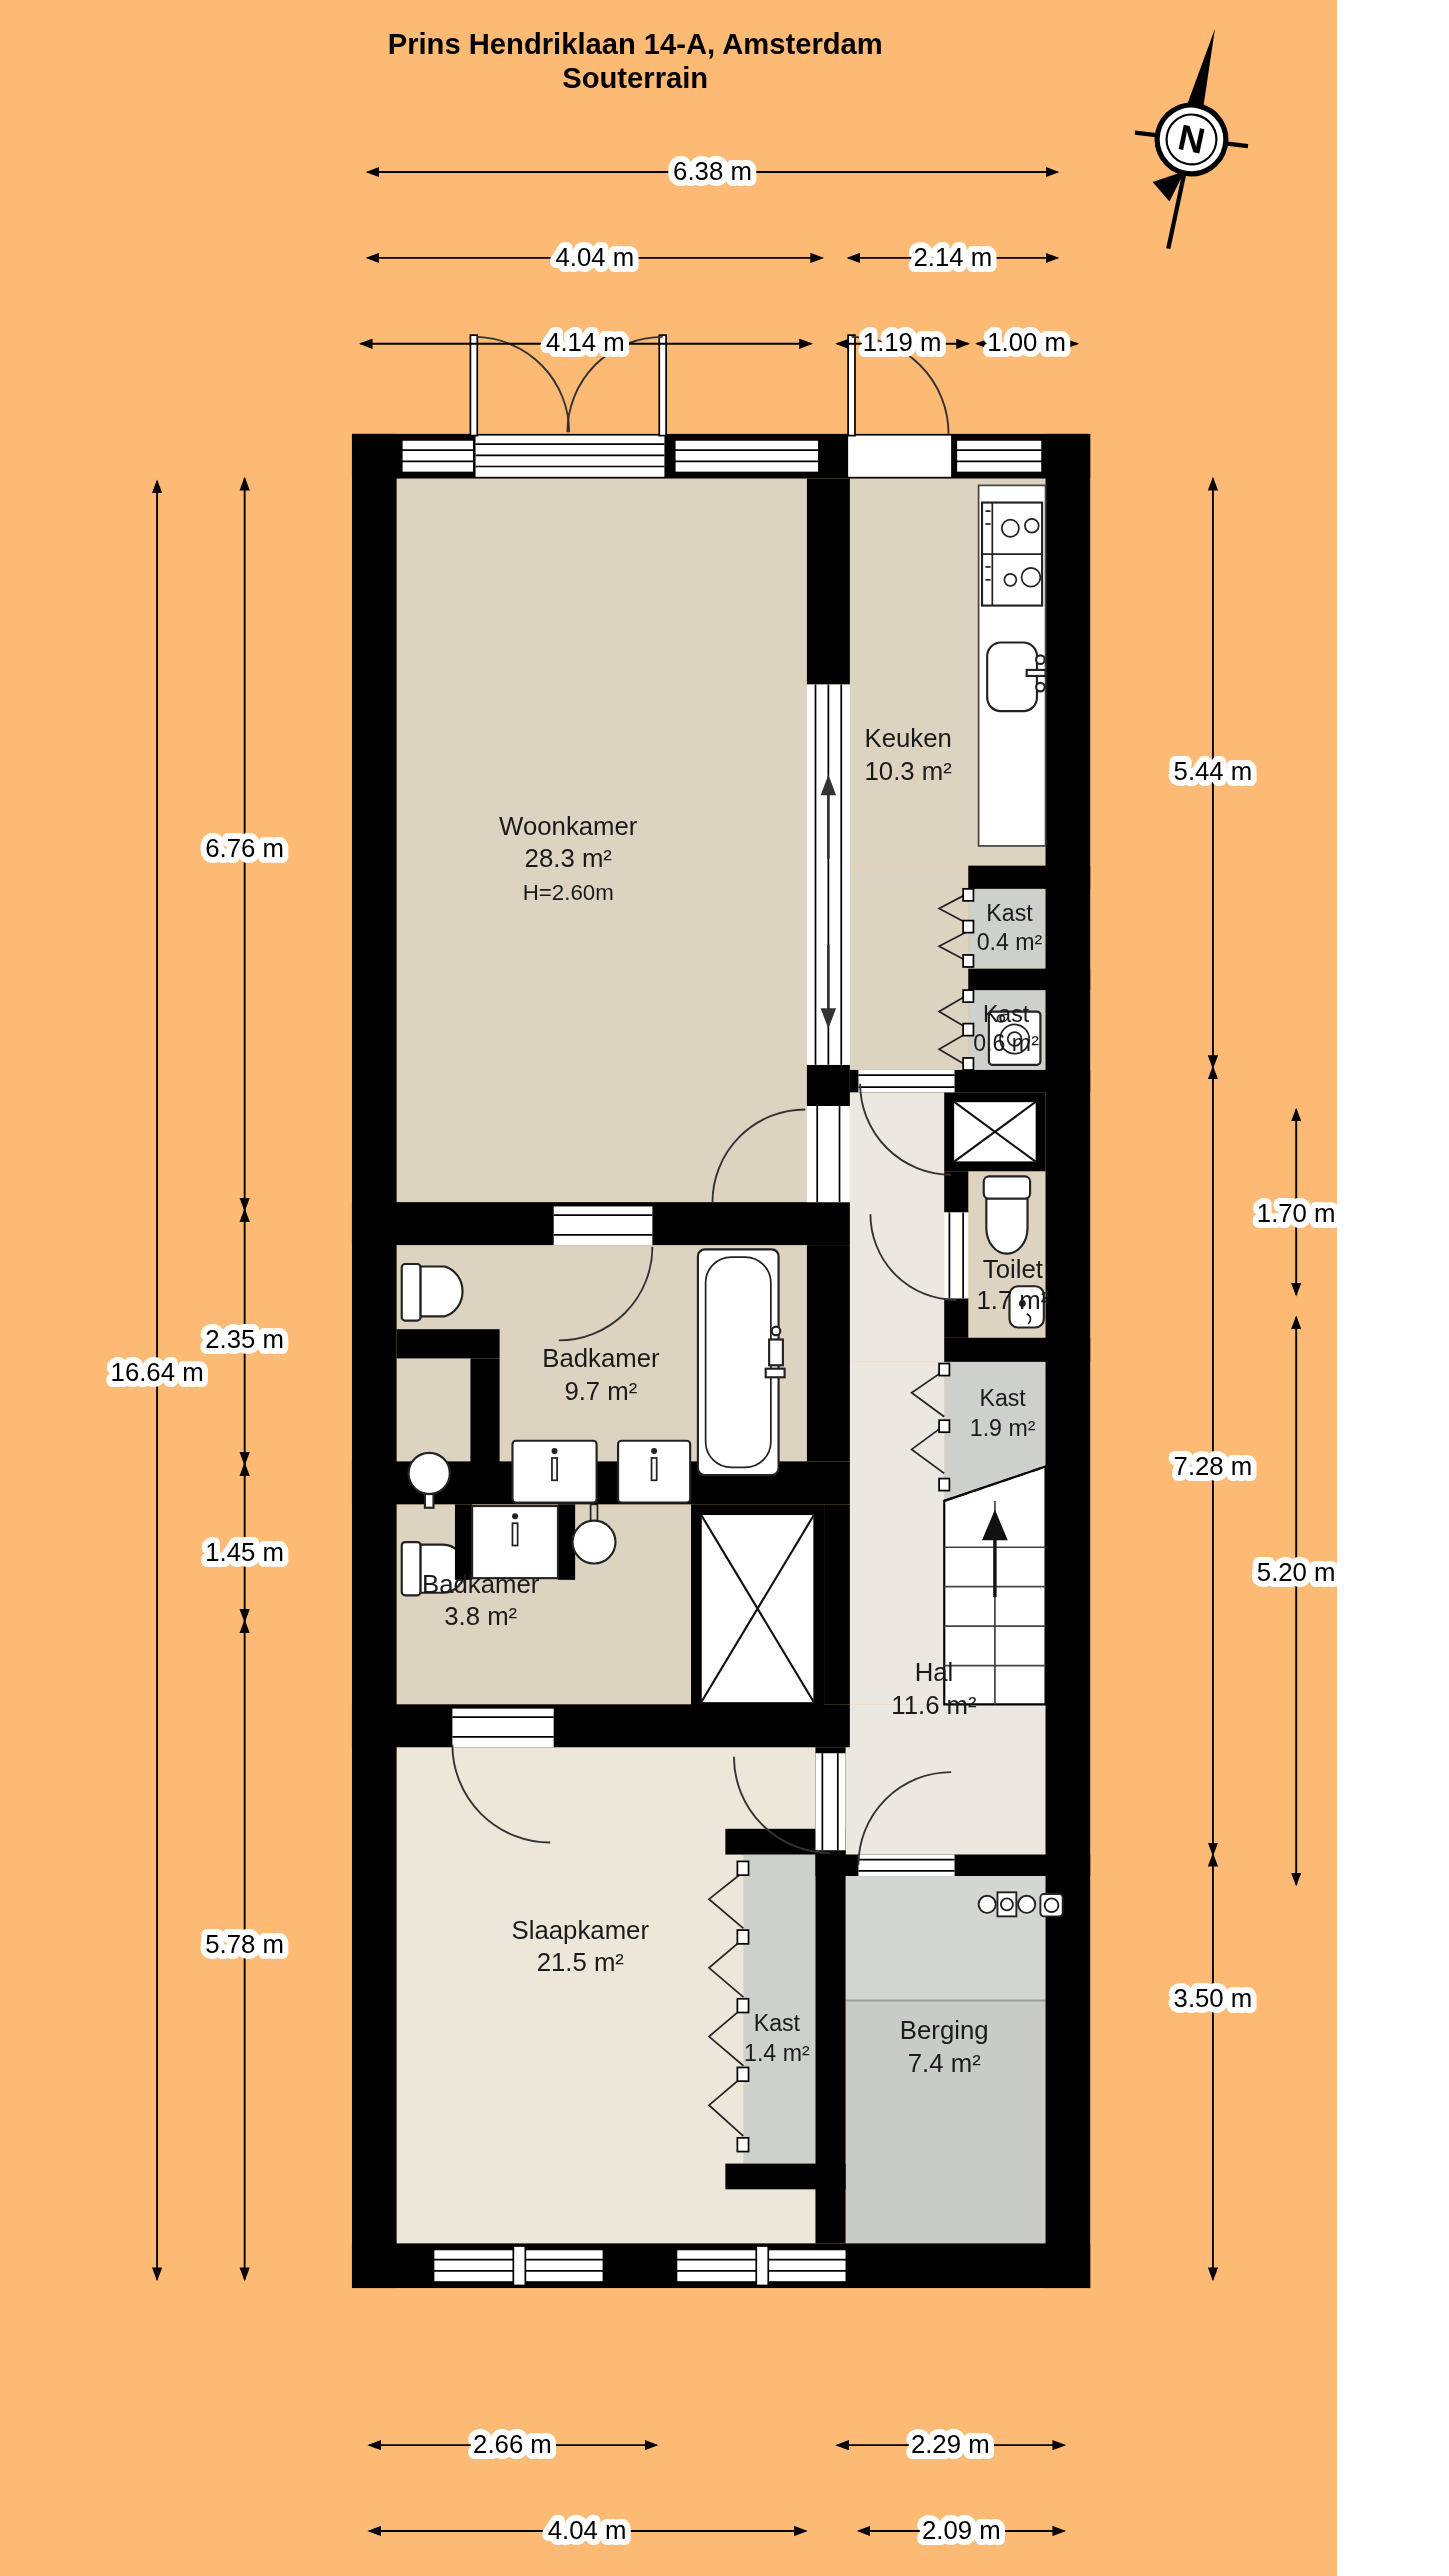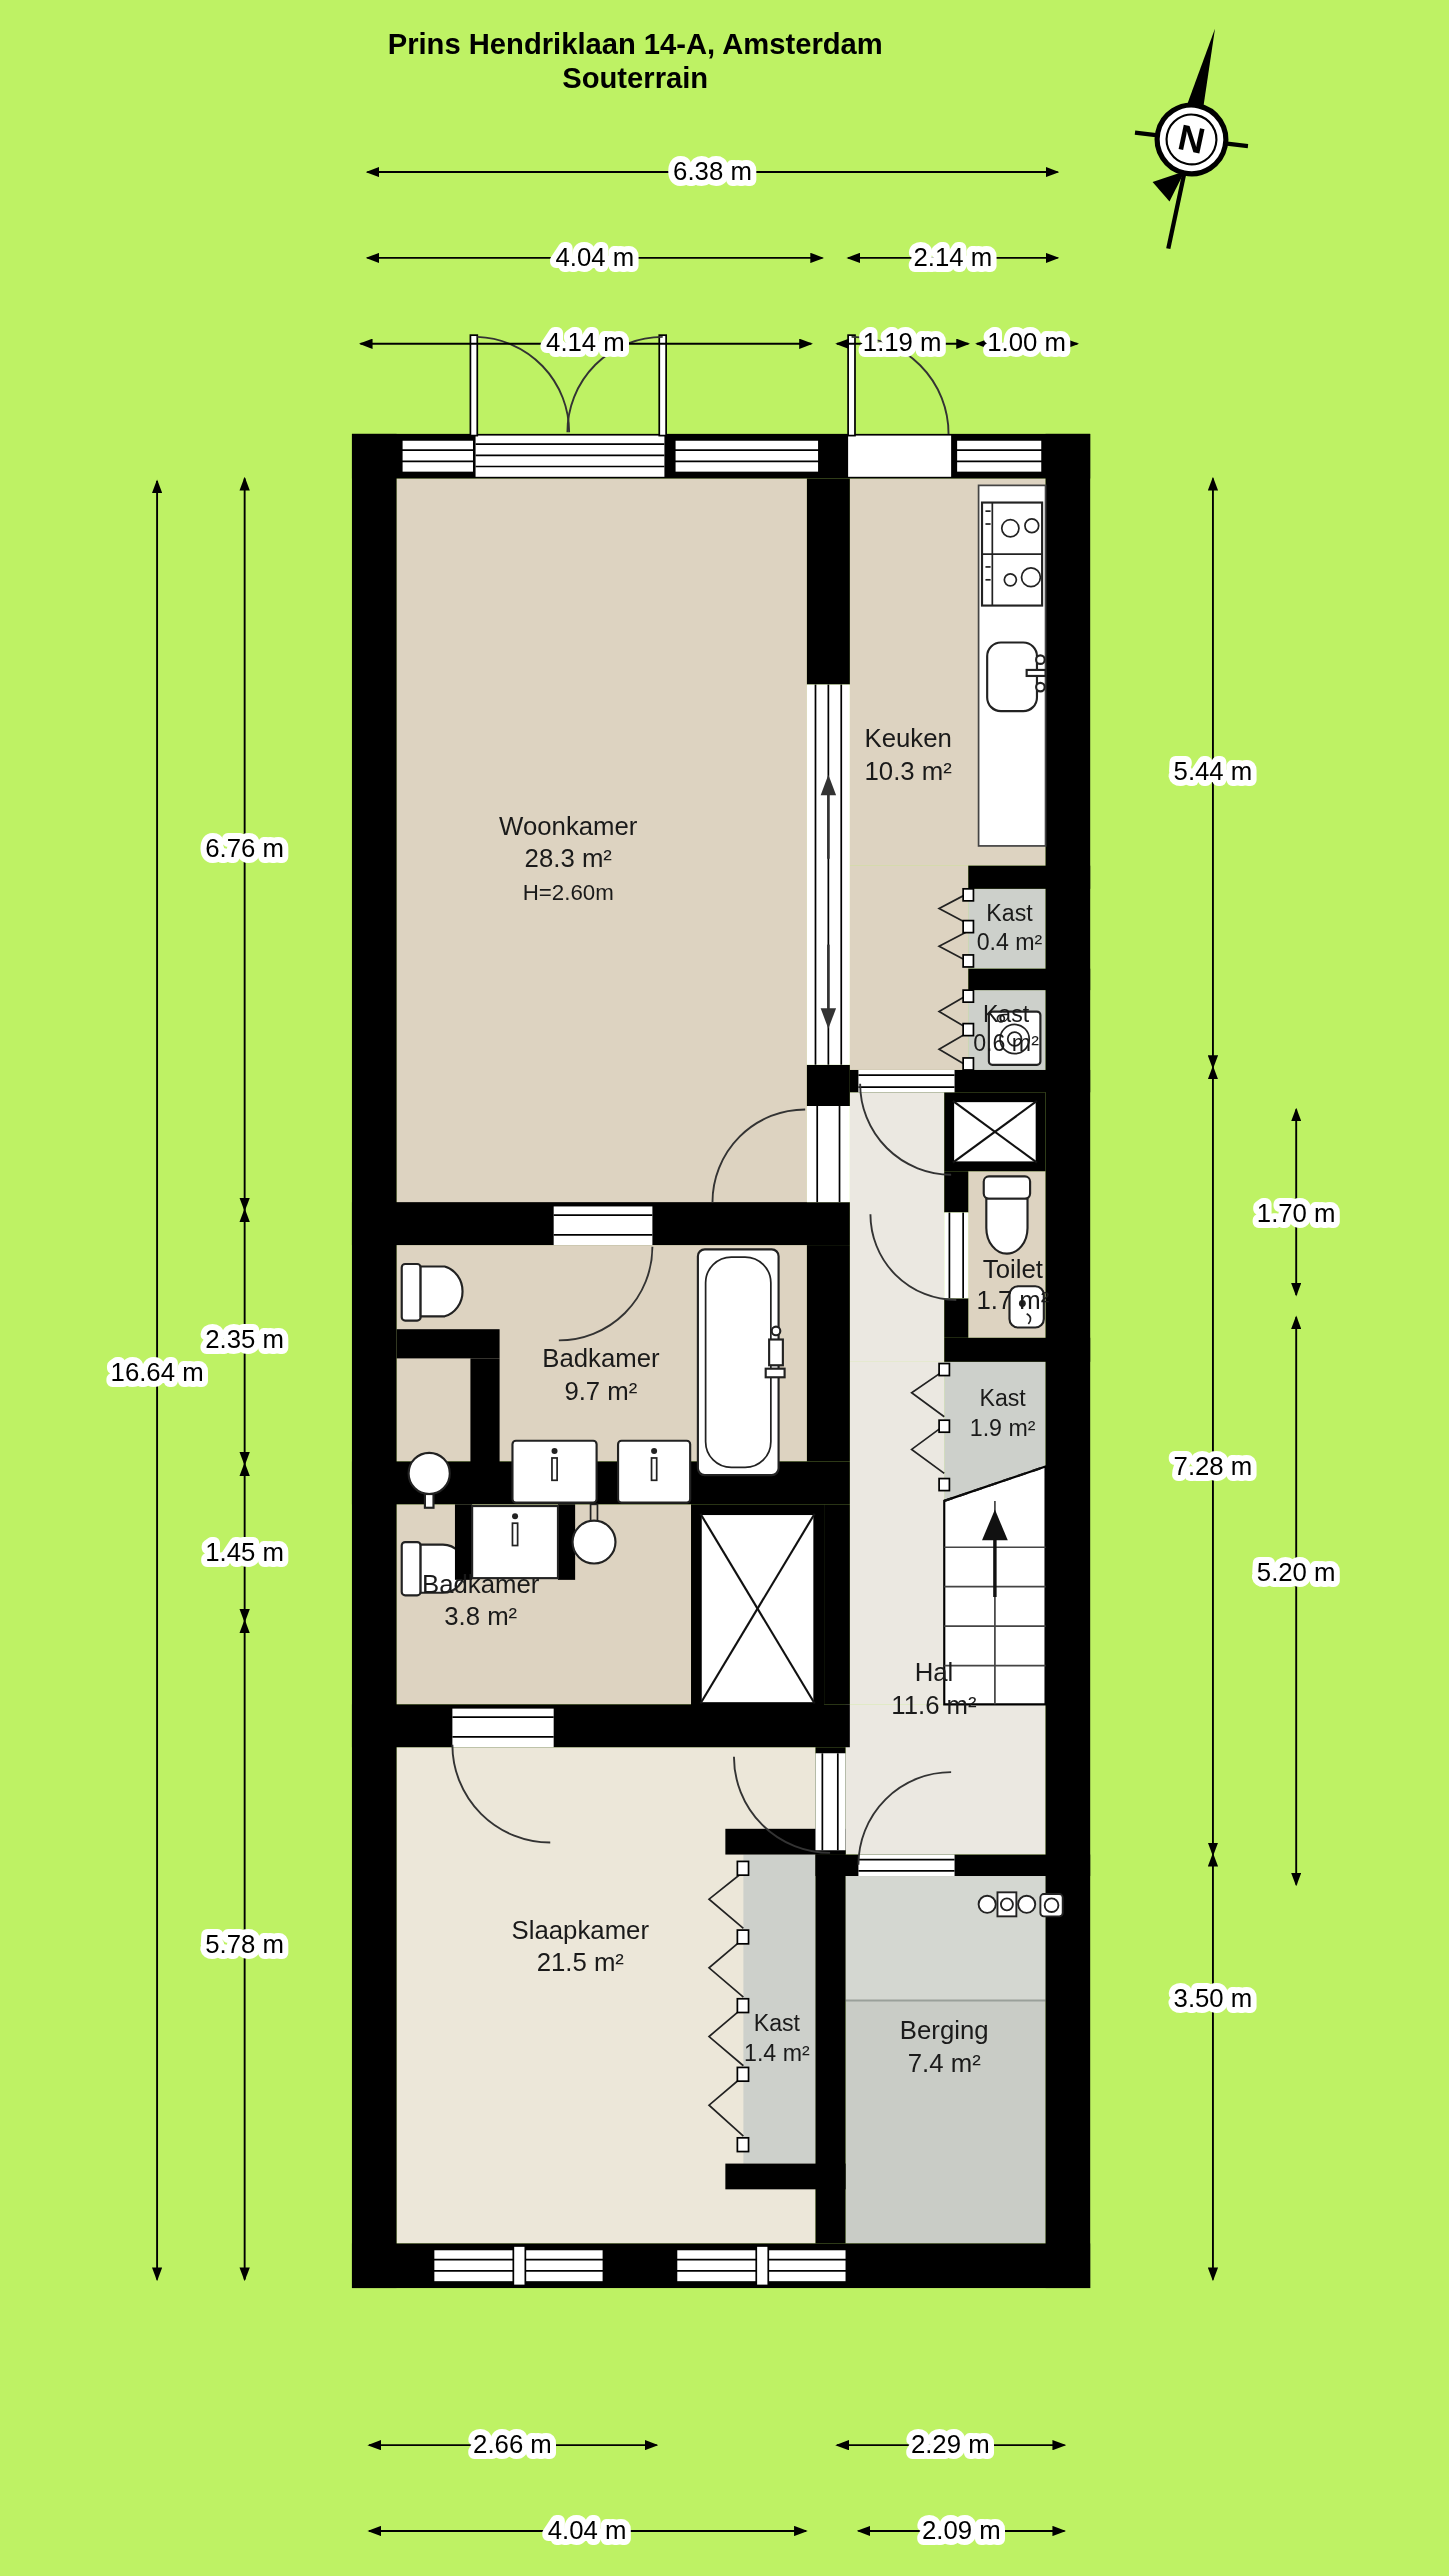--- a/index.html
+++ b/index.html
@@ -1,20 +1,20 @@
 <!DOCTYPE html>
 <html style="--wall: #000000; --beige: #ddd3c1; --hal: #ebe8e1; --slaap: #ece7d9; --kast: #cdd0cb; --berging: #c9ccc6;font-size:13.7px"><head>
 <meta charset="utf-8">
 <style>
   :root{
     --beige:#ddd3c1; --hal:#ebe8e1; --slaap:#ece7d9;
     --kast:#cdd0cb; --berging:#c9ccc6; --berglight:#d4d7d1; --ink:#1a1a1a;
   }
   html,body{margin:0;padding:0;background:#ffffff;}
-  .stage{width:1449px;height:2576px;position:relative;background:#bef264;
+  .stage{width:1337px;height:2576px;position:relative;background:#fdba74;
          font-family:"Liberation Sans", sans-serif;}
   svg{display:block}
   .wall{fill:#000;}
   .room-beige{fill:var(--beige);} .room-hal{fill:var(--hal);}
   .room-slaap{fill:var(--slaap);} .room-kast{fill:var(--kast);}
   .room-berging{fill:var(--berging);} .room-berglight{fill:var(--berglight);}
   .fixture{fill:#fff;stroke:#222;stroke-width:2.5;}
   .thin{stroke:#222;stroke-width:2;fill:none;}
   .arc{stroke:#333;stroke-width:2.2;fill:none;}
   .open{fill:#fff;}

